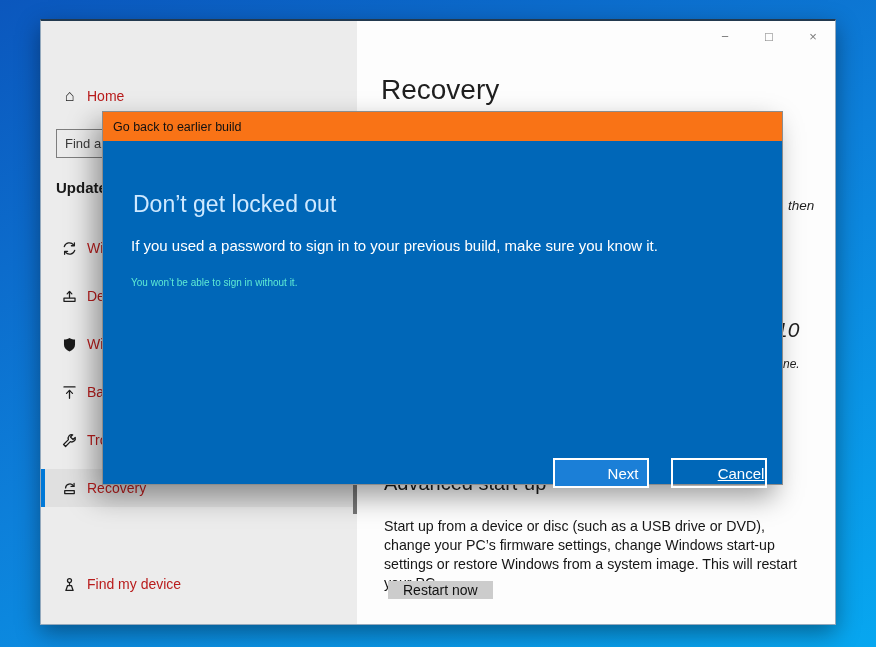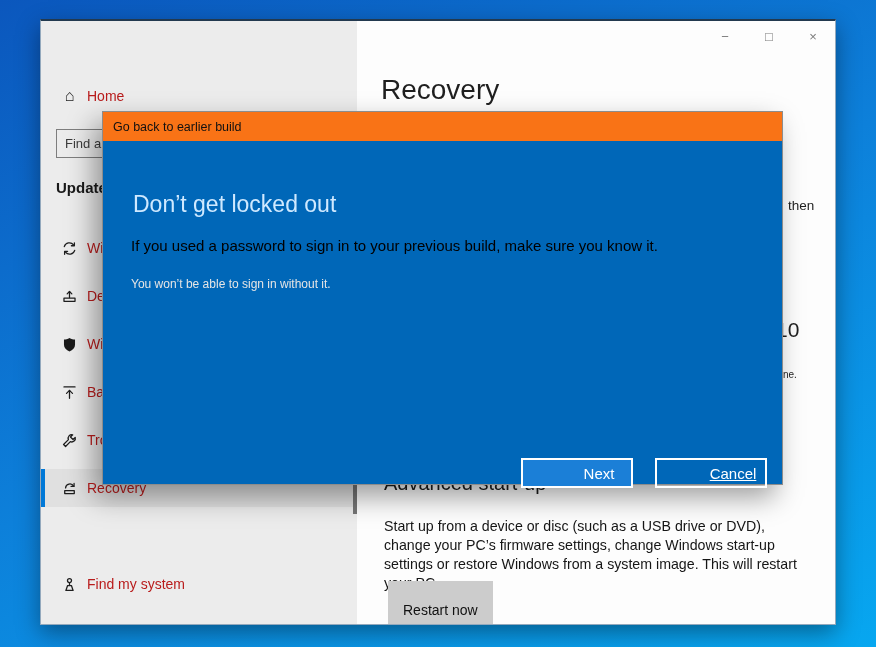--- a/index.html
+++ b/index.html
@@ -30,41 +30,41 @@
   .nav-item{position:absolute;left:0;width:316px;height:38px;display:flex;align-items:center;
     padding-left:20px;box-sizing:border-box;}
   .nav-icon{width:17px;height:17px;margin-right:9px;flex:0 0 auto;display:inline-flex;align-items:center;justify-content:center;}
   .nav-icon svg{width:17px;height:17px;stroke:#1e1e1e;stroke-width:1.2;fill:none;stroke-linecap:round;stroke-linejoin:round;}
   .nav-label{font-size:14px;color:#b91c1c;white-space:nowrap;}
   .nav-item.selected{background:#e0e0e0;}
   .accent-bar{position:absolute;left:0;top:0;width:4px;height:38px;background:#0078d7;}
   .scroll-thumb{position:absolute;left:312px;top:459px;width:4px;height:34px;background:#757575;}
   
   .page-title{position:absolute;left:24px;top:53px;font-size:28px;font-weight:300;color:#1f1f1f;}
-  .frag{position:absolute;color:#1f1f1f;white-space:nowrap;}
+  .frag{position:absolute;color:#1f1f1f;white-space:nowrap;font-style:italic;}
   .frag-then{left:431px;top:177px;font-size:13.5px;}
   .frag-10{left:419px;top:297px;font-size:21px;font-weight:300;}
-  .frag-ne{left:426px;top:348px;font-size:10px;}
+  .frag-ne{left:426px;top:336px;font-size:12px;}
   .adv-heading{position:absolute;left:27px;top:451px;font-size:20px;font-weight:400;color:#1c1c1c;white-space:nowrap;}
   .adv-body{position:absolute;left:27px;top:496px;width:428px;font-size:14.2px;line-height:19px;color:#161616;}
-  .restart-btn{position:absolute;left:31px;top:560px;padding:21px 15px;background:#cccccc;border:none;
+  .restart-btn{position:absolute;left:31px;top:560px;padding:1px 15px;background:#cccccc;border:none;
     font-size:14px;color:#111;font-family:"Liberation Sans","DejaVu Sans",sans-serif;}
   
   .dialog{position:absolute;left:61px;top:90px;width:681px;height:374px;z-index:50;
     border:1px solid #8c8c8c;box-sizing:border-box;background:#0067b8;
     box-shadow:-8px 12px 26px rgba(0,0,0,.38);}
   .dlg-titlebar{position:absolute;left:0;top:0;width:100%;height:29px;background:#f97316;
     display:flex;align-items:center;box-sizing:border-box;padding-left:10px;}
   .dlg-title{font-size:12.5px;color:#111;}
   .dlg-body{position:absolute;left:0;top:29px;width:100%;height:345px;margin-top:28px;}
   .dlg-heading{position:absolute;left:30px;top:22px;font-size:23px;font-weight:400;color:#cfe9ff;white-space:nowrap;}
-  .dlg-line1{position:absolute;left:28px;top:68px;font-size:15px;color:#000000;white-space:nowrap;}
-  .dlg-line2{position:absolute;left:28px;top:108px;font-size:12px;color:#e5e5e5;white-space:nowrap;}
+  .dlg-line1{position:absolute;left:28px;top:68px;font-size:15px;color:#ffffff;white-space:nowrap;}
+  .dlg-line2{position:absolute;left:28px;top:108px;font-size:10px;color:#5eead4;white-space:nowrap;}
   .dlg-buttons{position:absolute;right:15px;top:289px;display:flex;gap:22px;}
-  .dlg-btn{width:112px;height:30px;border:2px solid #ffffff;color:#fff;font-size:15px;
+  .dlg-btn{width:96px;height:30px;border:2px solid #ffffff;color:#fff;font-size:15px;
     display:flex;align-items:center;justify-content:center;box-sizing:border-box;
     font-family:"Liberation Sans","DejaVu Sans",sans-serif;padding-left:44px;}
   .dlg-btn.next{background:#1b7fd7;}
   .dlg-btn.cancel{background:transparent;text-decoration:underline;}
   
   .cutoff-icon{position:absolute;left:20px;top:598px;width:17px;height:17px;}
   .cutoff-icon svg{width:17px;height:17px;stroke:#1e1e1e;stroke-width:1.2;fill:none;}
 </style>
 </head>
 <body>
@@ -166,21 +166,21 @@
 
 
       <div class="nav-item" style="top:544px">
         <span class="nav-icon">
           <svg viewBox="0 0 16 16">
               <circle cx="8" cy="4.3" r="1.9"></circle>
               <path d="M8 6.2v2.6"></path>
               <path d="M4.6 13.6 6.2 9h3.6l1.6 4.6z"></path>
             </svg>
         </span>
-        <span class="nav-label">Find my system</span>
+        <span class="nav-label">Find my device</span>
       </div>
 
       <div class="cutoff-icon">
         <svg viewBox="0 0 16 16">
             <path d="M3.5 14.5 5.5 9.5"></path>
             <path d="M7.5 9.5v5"></path>
             <path d="M10 9.5l2 5"></path>
           </svg>
       </div>
 

